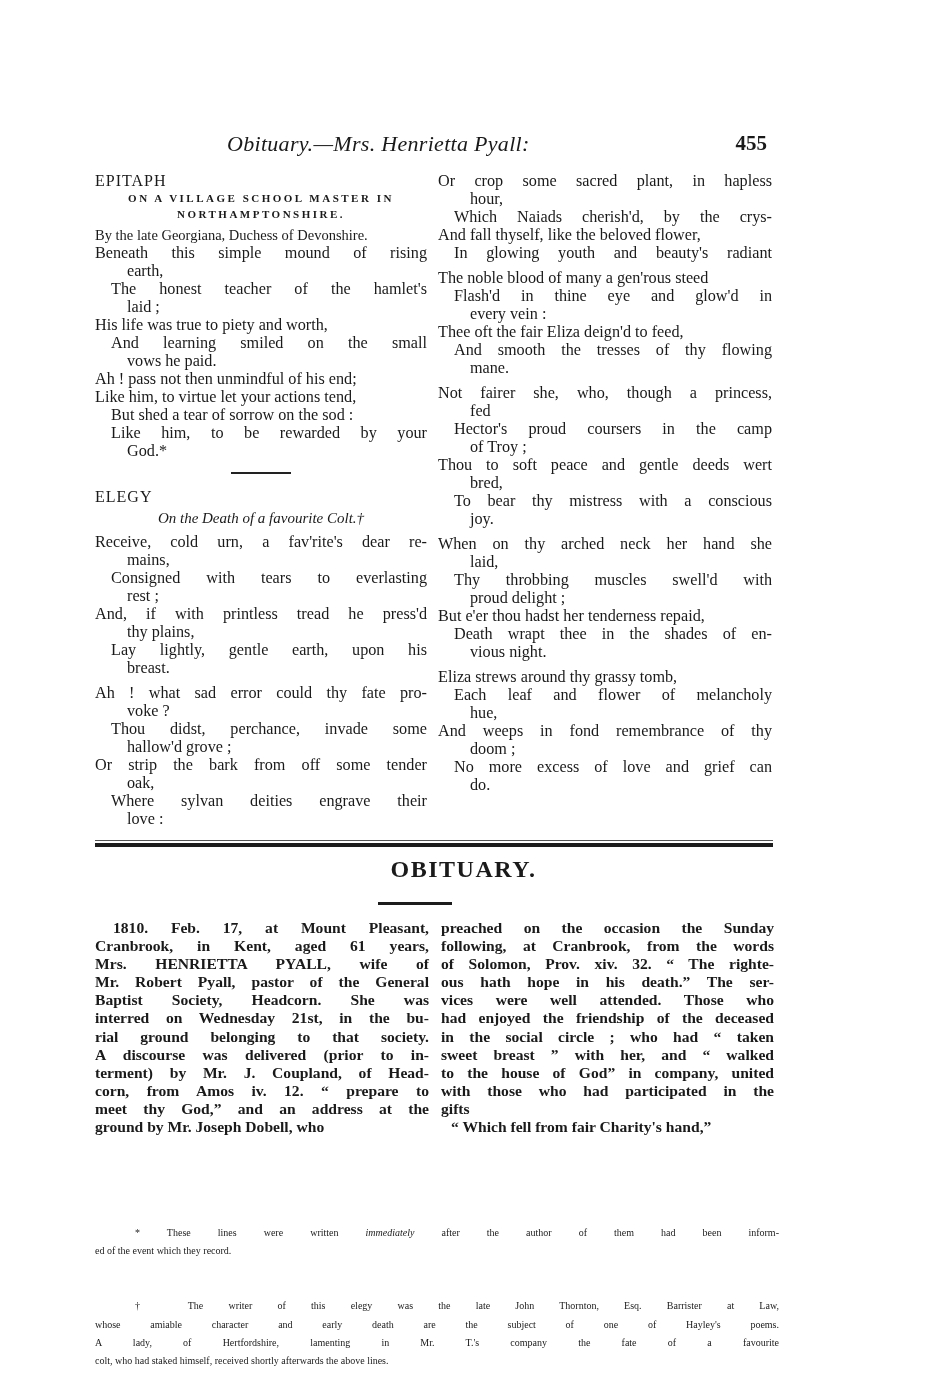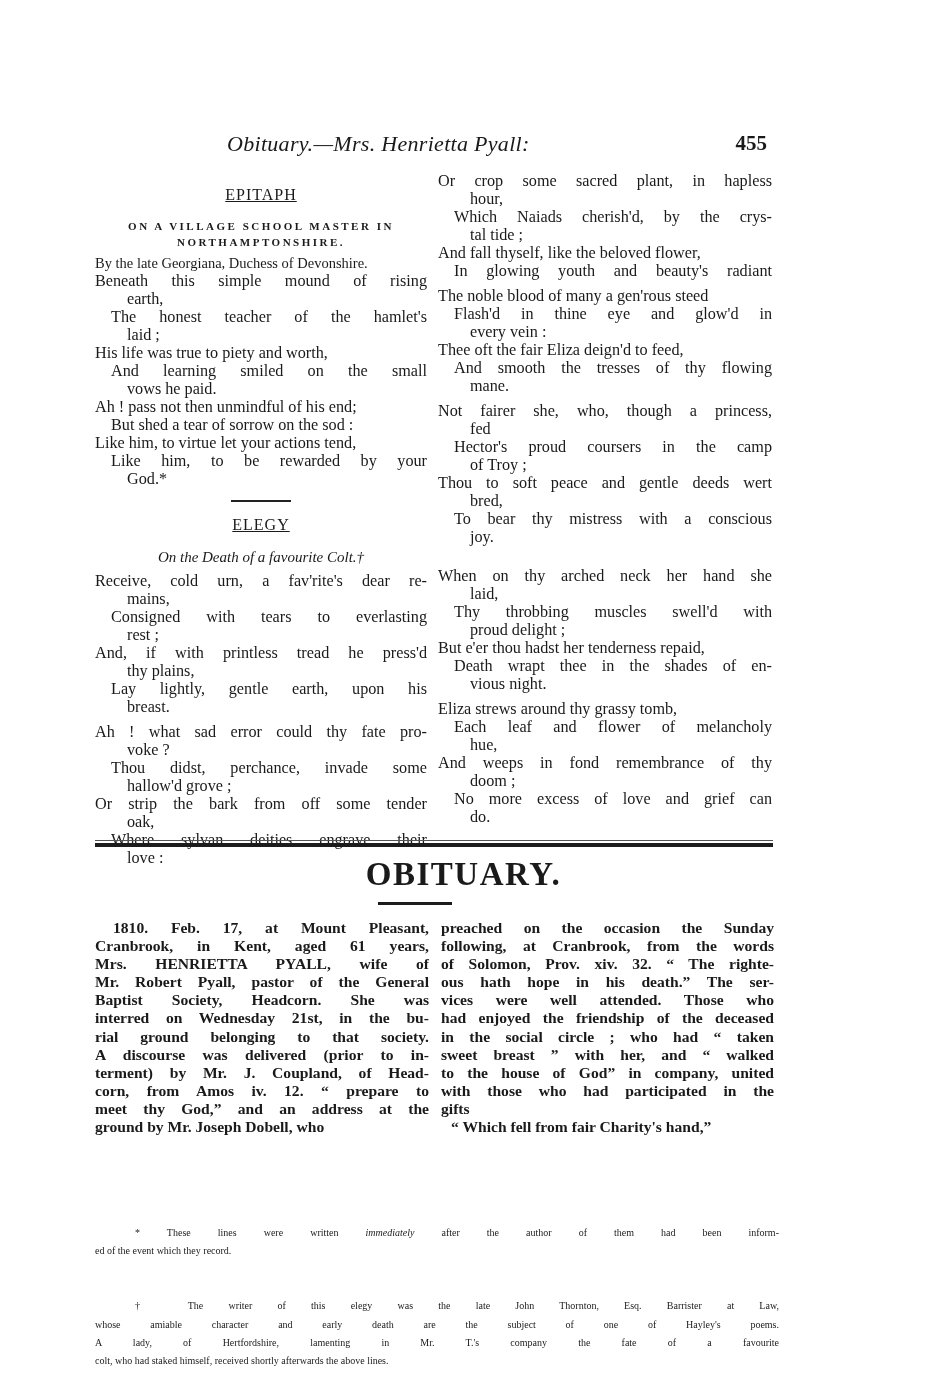--- a/index.html
+++ b/index.html
@@ -7,38 +7,38 @@
          font-family: "Liberation Serif", "DejaVu Serif", serif; color: #1a1a1a; }
   .page { position: absolute; left: 0; top: 0; width: 927px; height: 1332px; }
   .running-head { position: absolute; top: 131px; left: 95px; width: 676px; height: 26px; }
   .running-head .title { position: absolute; left: 132px; top: 0; font-style: italic; font-size: 22px; letter-spacing: 0.3px; }
   .running-head .pageno { position: absolute; right: 4px; top: 0; font-size: 21px; font-weight: bold; }
 
   .col { position: absolute; font-size: 16.2px; line-height: 18px; }
   .col-left { left: 95px; top: 172px; width: 332px; }
   .col-right { left: 438px; top: 172px; width: 334px; }
 
-  .heading { text-align: center; font-size: 16px; letter-spacing: 1px; margin: 14px; text-decoration: underline; }
+  .heading { font-size: 16px; letter-spacing: 1px; margin: 0; }
   .subheading { text-align: center; font-size: 11px; letter-spacing: 2.5px; font-weight: bold; line-height: 16px; }
   .byline { font-size: 14.5px; line-height: 18px; margin-top: 4px; white-space: nowrap; }
-  .italic-sub { text-align: center; font-style: italic; font-size: 15px; line-height: 18px; margin-top: 14px; }
+  .italic-sub { text-align: center; font-style: italic; font-size: 15px; line-height: 18px; margin-top: 3px; }
 
   .stanza { margin-bottom: 0; }
   .stanza.gap { margin-top: 6px; }
   .line { text-align: justify; text-align-last: justify; white-space: nowrap; }
   .line.left { text-align-last: left; }
   .l1 { padding-left: 0; }
   .l2 { padding-left: 16px; }
   .l3 { padding-left: 32px; }
 
   .rule-short { width: 60px; height: 2px; background: #222; margin: 12px auto 14px; }
 
   .big-rule { position: absolute; left: 95px; top: 843px; width: 678px; height: 4px; background: #1c1c1c; }
   .big-rule-thin { position: absolute; left: 95px; top: 840px; width: 678px; height: 1px; background: #555; }
-  .obit-title { position: absolute; left: 0; top: 856px; width: 927px; text-align: center; font-size: 33px; font-weight: bold; letter-spacing: 1.5px; }
+  .obit-title { position: absolute; left: 0; top: 856px; width: 927px; text-align: center; font-size: 24px; font-weight: bold; letter-spacing: 1.5px; }
   .obit-rule { position: absolute; left: 378px; top: 902px; width: 74px; height: 3px; background: #1c1c1c; }
 
   .prose { position: absolute; font-size: 15.6px; line-height: 18.1px; text-align: justify; }
   .prose-left { left: 95px; top: 919px; width: 334px; }
   .prose-right { left: 441px; top: 919px; width: 333px; }
   .prose .pline { white-space: nowrap; text-align: justify; text-align-last: justify; font-weight: bold; }
   .prose .pline.last { text-align-last: left; }
   .prose .pline.quote { padding-left: 10px; text-align-last: left; }
 
   .footnotes { position: absolute; left: 95px; top: 1224px; width: 684px; font-size: 10px; line-height: 18.2px; }
@@ -64,22 +64,22 @@
 
     <div class="stanza" id="epitaph-lines">
         <div class="line l1">Beneath this simple mound of rising</div>
         <div class="line l3 left">earth,</div>
         <div class="line l2">The honest teacher of the hamlet's</div>
         <div class="line l3 left">laid ;</div>
         <div class="line l1 left">His life was true to piety and worth,</div>
         <div class="line l2">And learning smiled on the small</div>
         <div class="line l3 left">vows he paid.</div>
         <div class="line l1 left">Ah ! pass not then unmindful of his end;</div>
+        <div class="line l1 left">Like him, to virtue let your actions tend,</div>
         <div class="line l2 left">But shed a tear of sorrow on the sod :</div>
-        <div class="line l1 left">Like him, to virtue let your actions tend,</div>
         <div class="line l2">Like him, to be rewarded by your</div>
         <div class="line l3 left">God.*</div>
       </div>
 
     <div class="rule-short"></div>
 
     <div class="heading">ELEGY</div>
     <div class="italic-sub">On the Death of a favourite Colt.†</div>
 
     <div class="stanza gap" id="elegy-left-lines">
@@ -100,38 +100,37 @@
         <div class="line l2">Where sylvan deities engrave their</div>
         <div class="line l3 left">love :</div>
       </div>
   </div>
 
   <div class="col col-right">
     <div class="stanza" id="elegy-right-lines">
         <div class="line l1">Or crop some sacred plant, in hapless</div>
         <div class="line l3 left">hour,</div>
         <div class="line l2">Which Naiads cherish'd, by the crys-</div>
-        <div class="line l3 left">tal tide ;</div>
         <div class="line l1 left">And fall thyself, like the beloved flower,</div>
         <div class="line l2">In glowing youth and beauty's radiant</div>
         <div class="line l1 left" style="margin-top: 7px;">The noble blood of many a gen'rous steed</div>
         <div class="line l2">Flash'd in thine eye and glow'd in</div>
         <div class="line l3 left">every vein :</div>
         <div class="line l1 left">Thee oft the fair Eliza deign'd to feed,</div>
         <div class="line l2">And smooth the tresses of thy flowing</div>
         <div class="line l3 left">mane.</div>
         <div class="line l1" style="margin-top: 7px;">Not fairer she, who, though a princess,</div>
         <div class="line l3 left">fed</div>
         <div class="line l2">Hector's proud coursers in the camp</div>
         <div class="line l3 left">of Troy ;</div>
         <div class="line l1">Thou to soft peace and gentle deeds wert</div>
         <div class="line l3 left">bred,</div>
         <div class="line l2">To bear thy mistress with a conscious</div>
         <div class="line l3 left">joy.</div>
-        <div class="line l1" style="margin-top: 21px;">When on thy arched neck her hand she</div>
+        <div class="line l1" style="margin-top: 7px;">When on thy arched neck her hand she</div>
         <div class="line l3 left">laid,</div>
         <div class="line l2">Thy throbbing muscles swell'd with</div>
         <div class="line l3 left">proud delight ;</div>
         <div class="line l1 left">But e'er thou hadst her tenderness repaid,</div>
         <div class="line l2">Death wrapt thee in the shades of en-</div>
         <div class="line l3 left">vious night.</div>
         <div class="line l1 left" style="margin-top: 7px;">Eliza strews around thy grassy tomb,</div>
         <div class="line l2">Each leaf and flower of melancholy</div>
         <div class="line l3 left">hue,</div>
         <div class="line l1">And weeps in fond remembrance of thy</div>

